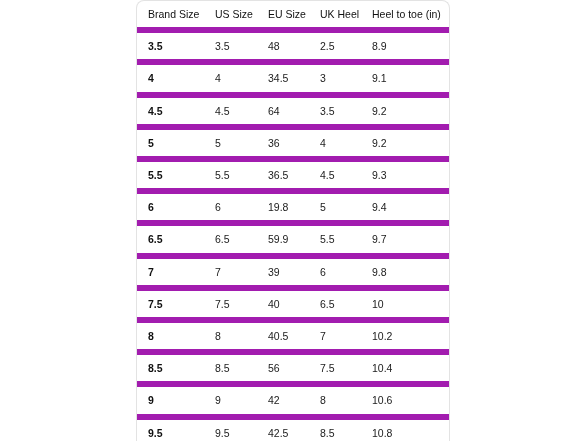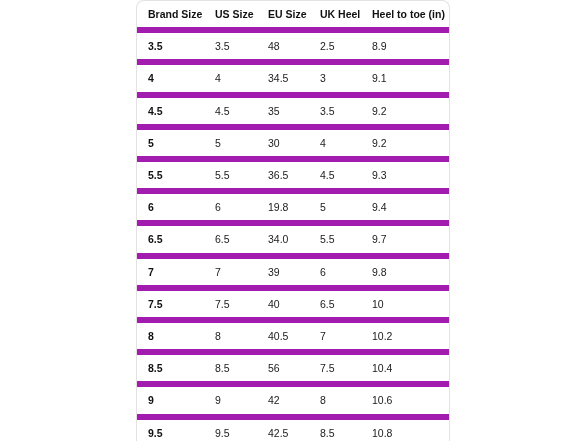--- a/index.html
+++ b/index.html
@@ -51,21 +51,21 @@
   }
 
   
   col.c0 { width: 67px; }
   col.c1 { width: 53px; }
   col.c2 { width: 52px; }
   col.c3 { width: 52px; }
   col.c4 { width: 88px; }
 
   thead th {
-    font-weight: bold;
+    font-weight: normal;
     color: #111111;
     font-size: 10.5px;
     padding-left: 11px !important;
     height: 23px;
     line-height: 23px;
     margin-top: 37px;
   }
 
   tbody tr {
     border-top: 6px solid #a21caf;
@@ -114,49 +114,49 @@
         <tr>
           <td class="first-col">4</td>
           <td>4</td>
           <td>34.5</td>
           <td>3</td>
           <td>9.1</td>
         </tr>
         <tr>
           <td class="first-col">4.5</td>
           <td>4.5</td>
-          <td>35</td>
+          <td>64</td>
           <td>3.5</td>
           <td>9.2</td>
         </tr>
         <tr>
           <td class="first-col">5</td>
           <td>5</td>
-          <td>30</td>
+          <td>36</td>
           <td>4</td>
           <td>9.2</td>
         </tr>
         <tr>
           <td class="first-col">5.5</td>
           <td>5.5</td>
           <td>36.5</td>
           <td>4.5</td>
           <td>9.3</td>
         </tr>
         <tr>
           <td class="first-col">6</td>
           <td>6</td>
           <td>19.8</td>
           <td>5</td>
           <td>9.4</td>
         </tr>
         <tr>
           <td class="first-col">6.5</td>
           <td>6.5</td>
-          <td>34.0</td>
+          <td>59.9</td>
           <td>5.5</td>
           <td>9.7</td>
         </tr>
         <tr>
           <td class="first-col">7</td>
           <td>7</td>
           <td>39</td>
           <td>6</td>
           <td>9.8</td>
         </tr>

